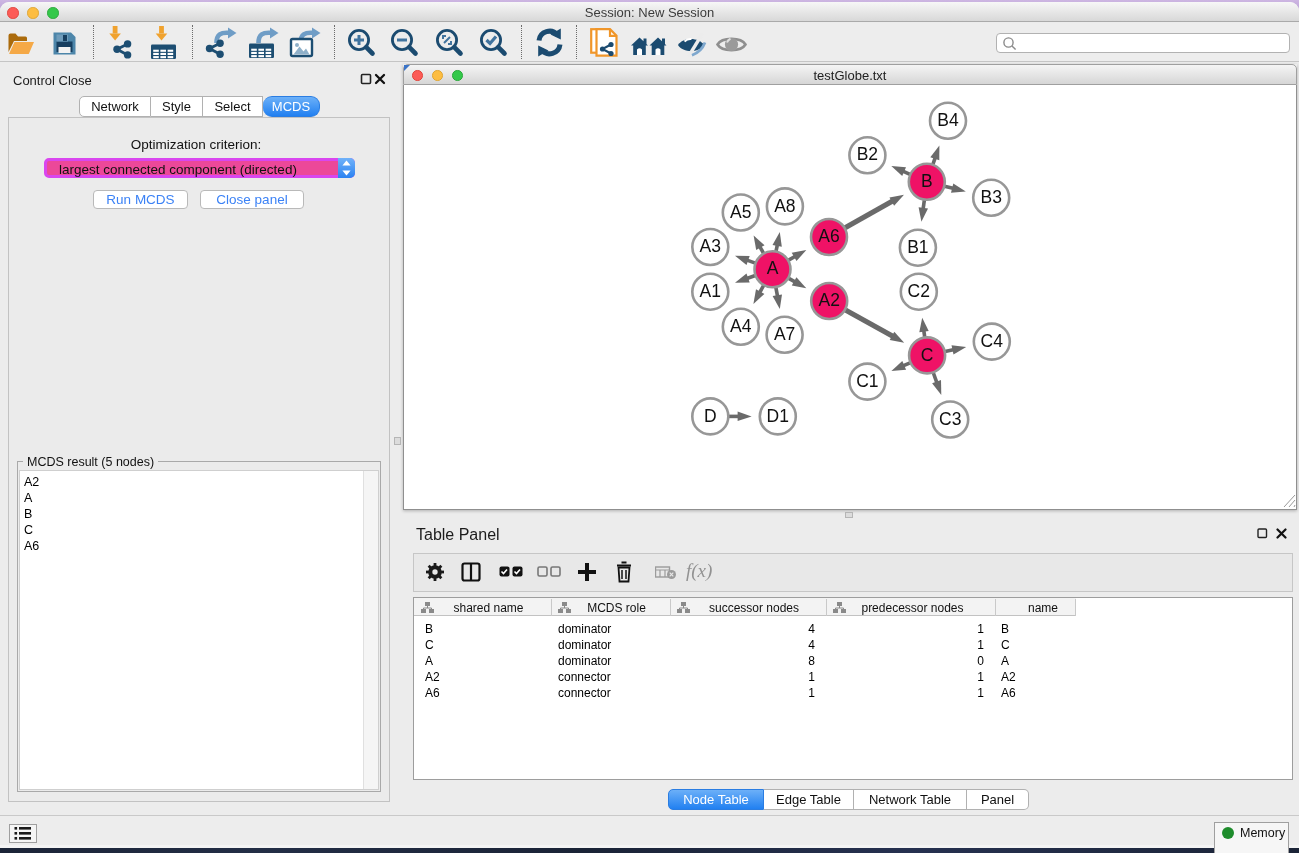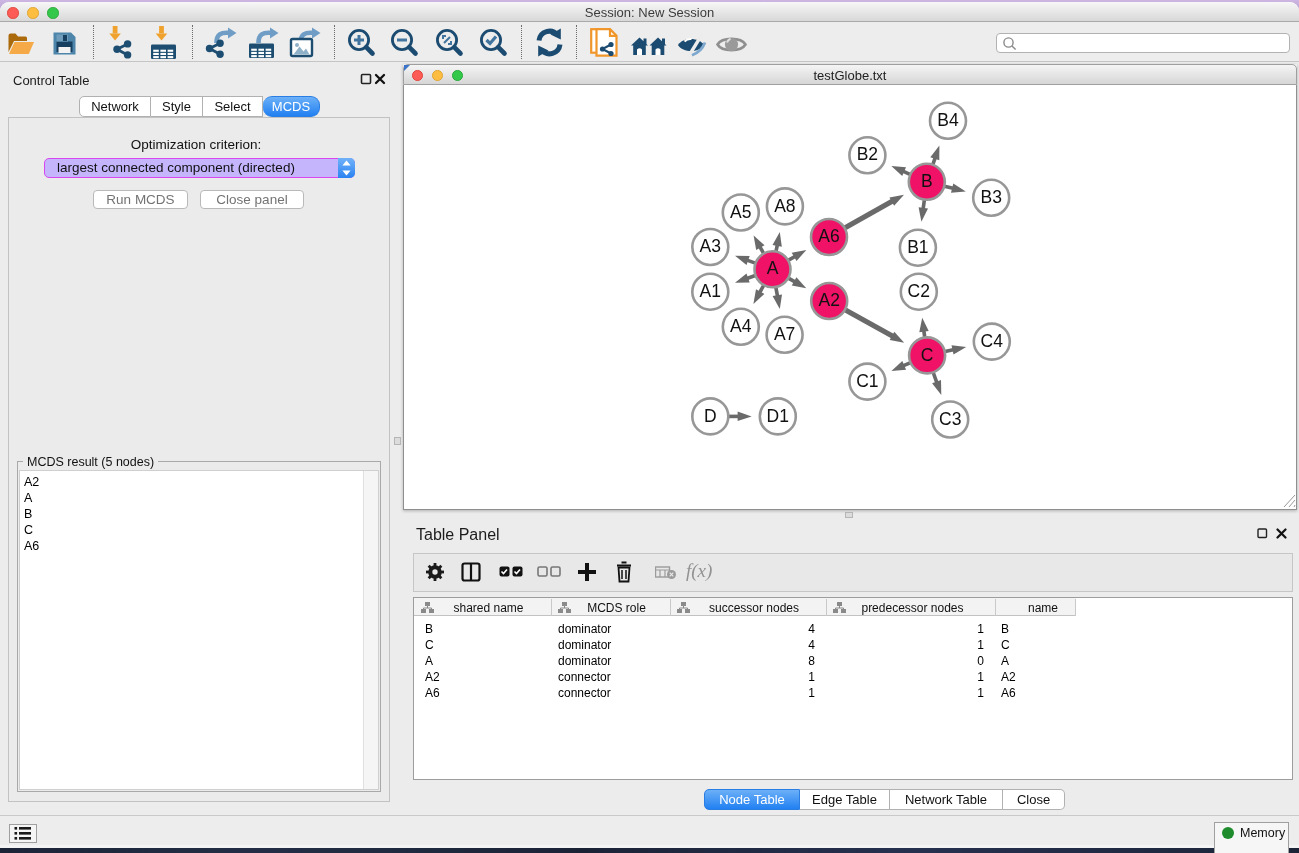--- a/index.html
+++ b/index.html
@@ -17,42 +17,42 @@
   #searchbox { left:996px; top:33px; width:294px; height:20px; background:#fff; border:1px solid #b2b2b2; border-radius:4px; }
   
   #cpTitle { left:13px; top:73px; font-size:13px; color:#1c1c1c; }
   .tabrow { position:absolute; display:flex; height:21px; }
   .tab { border:1px solid #b1b1b1; border-left:none; background:#fff; color:#111; font-size:13px; display:flex; align-items:center; justify-content:center; }
   .tab.first { border-left:1px solid #b1b1b1; border-radius:5px 0 0 5px; }
   .tab.last { border-radius:0 5px 5px 0; }
   .tab.sel { background:linear-gradient(#6cb0f8,#2180f1); color:#fff; border-color:#2a7de2; }
   #cpBody { left:8px; top:117px; width:382px; height:685px; background:#ebebeb; border:1px solid #c2c2c2; }
   #optLabel { left:8px; top:137px; width:376px; text-align:center; font-size:13.5px; color:#111; }
-  #dropdown { left:44px; top:158px; width:311px; height:20px; background:#c4b5fd; border:1px solid #d946ef; border-radius:5px; font-size:13.5px; color:#111; line-height:18px; padding-left:12px; }
+  #dropdown { left:44px; top:158px; width:311px; height:20px; background:#ec4899; border:3px solid #d946ef; border-radius:5px; font-size:13.5px; color:#111; line-height:18px; padding-left:12px; }
   #ddspin { left:338px; top:158px; width:17px; height:20px; border-radius:0 5px 5px 0; background:linear-gradient(#70b2f9,#2a82f1); }
-  .btn { position:absolute; height:19px; background:#fff; border:1px solid #b9b9b9; border-radius:4px; font-size:13.5px; color:#737373; text-align:center; line-height:17px; }
+  .btn { position:absolute; height:19px; background:#fff; border:1px solid #b9b9b9; border-radius:4px; font-size:13.5px; color:#3b82f6; text-align:center; line-height:17px; }
   #groupbox { left:17px; top:461px; width:364px; height:331px; border:1px solid #a9a9a9; }
   #grouplabel { left:23px; top:455px; background:#ebebeb; padding:0 4px; font-size:12.5px; color:#111; }
   #mcdslist { left:19px; top:470px; width:360px; height:320px; background:#fff; border:1px solid #cfcfcf; font-size:12.5px; color:#000; }
   #mcdslist { padding-top:3px; } #mcdslist div { height:16px; line-height:16px; padding-left:4px; }
   #listscroll { left:363px; top:471px; width:15px; height:318px; background:#f5f5f5; border-left:1px solid #e0e0e0; }
   
   #netwin { left:403px; top:64px; width:894px; height:446px; box-shadow:0 1px 3px rgba(0,0,0,0.25); }
   #nettitle { left:403px; top:64px; width:894px; height:21px; background:linear-gradient(#f5f5f5,#d6d6d6); border:1px solid #9f9f9f; border-radius:5px 5px 0 0; }
   #nettitletext { left:403px; top:68px; width:894px; text-align:center; font-size:13px; color:#222; }
   #netcanvas { left:403px; top:85px; width:894px; height:425px; background:#fff; border:1px solid #8f8f8f; border-top:none; }
   
   #tpTitle { left:416px; top:526px; font-size:16px; color:#1c1c1c; }
   #tptoolbar { left:413px; top:553px; width:880px; height:39px; background:#e8e8e8; border:1px solid #c6c6c6; }
   #tptable { left:413px; top:597px; width:880px; height:183px; background:#fff; border:1px solid #9d9d9d; }
   #thead { left:414px; top:598px; width:662px; height:18px; background:#f3f3f3; border-bottom:1px solid #c2c2c2; }
   .thsep { position:absolute; top:599px; height:17px; width:0; border-left:1px solid #c9c9c9; }
   .thlabel { position:absolute; top:601px; font-size:12px; color:#111; }
   .trow { position:absolute; font-size:12px; color:#000; height:16px; line-height:16px; }
-  .bottabs { left:668px; top:789px;margin-left:36px; }
+  .bottabs { left:668px; top:789px; }
   
   #statusbar { left:0; top:815px; width:1299px; height:30px; background:#ededed; border-top:1px solid #c9c9c9; }
   #listbtn { left:9px; top:824px; width:28px; height:19px; background:#f5f5f5; border:1px solid #9f9f9f; }
   #membtn { left:1214px; top:822px; width:75px; height:37px; background:#f6f6f6; border:1px solid #9f9f9f; font-size:12.5px; color:#111; line-height:21px; }
 </style>
 </head>
 <body>
 <div class="abs" style="left:0;top:846px;width:1299px;height:7px;background:linear-gradient(90deg,#1b2437,#232e46 20%,#1a2336 45%,#263150 70%,#1b2437);"></div>
 <div class="abs" id="deskTop"></div>
 <div class="abs" id="win"></div>
@@ -188,21 +188,21 @@
 <path d="M1.5 10.5 C6 3 25 3 29.5 10.5 C25 18 6 18 1.5 10.5 Z" fill="none" stroke="#8f8f8f" stroke-width="2.6"></path>
 <circle cx="15.5" cy="10.5" r="6.6" fill="#9a9a9a"></circle>
 <path d="M11 8.5 A 6 6 0 0 1 14.5 4.8" fill="none" stroke="#e0e0e0" stroke-width="2"></path>
   </svg>
 <div class="abs" id="searchbox"></div>
 <svg class="abs" style="left:1002px;top:36px" width="16" height="16" viewBox="0 0 16 16">
     <circle cx="6.5" cy="6.5" r="4.6" fill="none" stroke="#8a8a8a" stroke-width="1.4"></circle>
     <line x1="10" y1="10" x2="13.6" y2="13.6" stroke="#8a8a8a" stroke-width="1.4"></line>
   </svg>
 
-<div class="abs" id="cpTitle">Control Table</div>
+<div class="abs" id="cpTitle">Control Close</div>
 <svg class="abs" style="left:360px;top:73px" width="12" height="12">
     <rect x="1.5" y="1.5" width="9" height="9" fill="none" stroke="#222" stroke-width="1.6" rx="1"></rect>
   </svg>
 <svg class="abs" style="left:374px;top:73px" width="12" height="12">
     <path d="M2 2 L10 10 M10 2 L2 10" stroke="#111" stroke-width="2.3" stroke-linecap="round"></path>
   </svg>
 <div class="tabrow" style="left:79px;top:96px;">
   <div class="tab first" style="width:72px;">Network</div>
   <div class="tab" style="width:52px;">Style</div>
   <div class="tab" style="width:60px;">Select</div>
@@ -439,21 +439,21 @@
 <div class="trow" style="left:1001px;top:669px;width:70px;">A2</div>
 <div class="trow" style="left:425px;top:685px;width:120px;">A6</div>
 <div class="trow" style="left:558px;top:685px;width:100px;">connector</div>
 <div class="trow" style="left:700px;top:685px;width:115px;text-align:right;">1</div>
 <div class="trow" style="left:870px;top:685px;width:114px;text-align:right;">1</div>
 <div class="trow" style="left:1001px;top:685px;width:70px;">A6</div>
 <div class="tabrow bottabs">
   <div class="tab first sel" style="width:96px;">Node Table</div>
   <div class="tab" style="width:90px;text-align:center;">Edge Table</div>
   <div class="tab" style="width:113px;">Network Table</div>
-  <div class="tab last" style="width:62px;">Close</div>
+  <div class="tab last" style="width:62px;">Panel</div>
 </div>
 
 <div class="abs" id="statusbar"></div>
 <div class="abs" style="left:0;top:845px;width:1299px;height:3px;background:#f4f4f4;"></div>
 <div class="abs" id="listbtn"><svg width="26" height="17" viewBox="0 0 26 17">
       <g fill="#1a1a1a">
         <rect x="4.5" y="2" width="2.6" height="2.6"></rect>
         <rect x="4.5" y="7" width="2.6" height="2.6"></rect>
         <rect x="4.5" y="12" width="2.6" height="2.6"></rect>
         <rect x="9" y="2" width="12" height="2.6"></rect>

